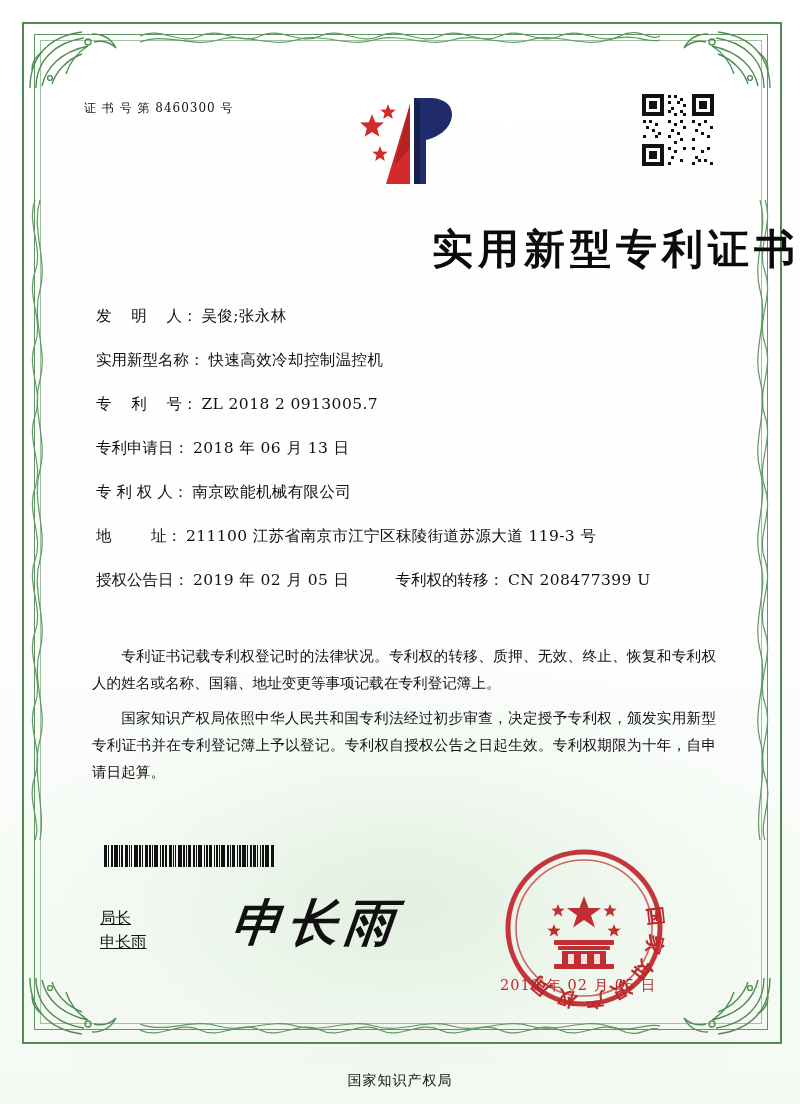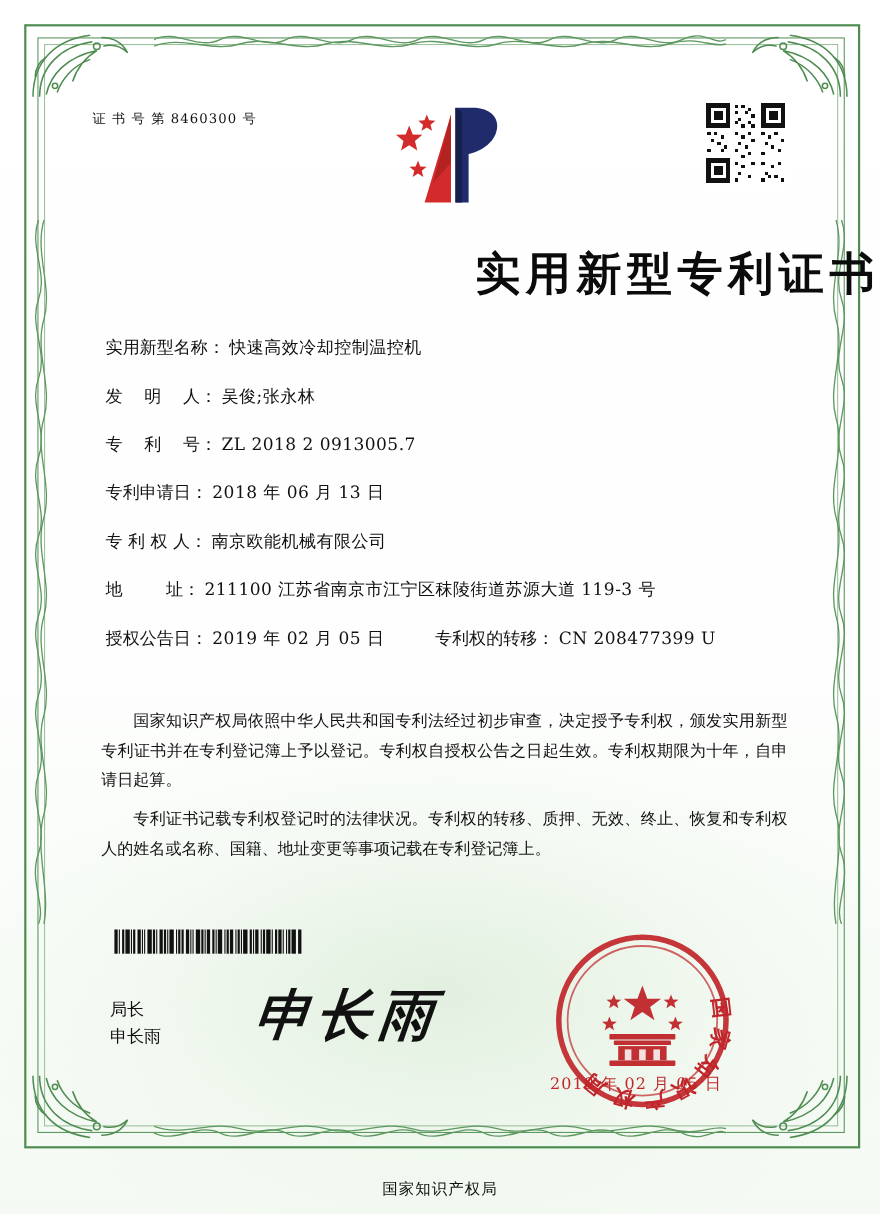--- a/index.html
+++ b/index.html
@@ -156,20 +156,21 @@
   }
 
   
   .sig-label {
     position: absolute;
     left: 100px; top: 906px;
     font-family: "DejaVu Serif", "Liberation Serif", serif;
     font-size: 15.5px;
     line-height: 24px;
     color: #111;
+    text-decoration: underline;
   }
   .sig-hand {
     position: absolute;
     left: 232px; top: 890px;
     font-family: "DejaVu Serif", "Liberation Serif", serif;
     font-size: 50px;
     font-weight: bold;
     font-style: italic;
     letter-spacing: 6px;
     color: #111;
@@ -378,26 +379,26 @@
         <rect x="52" y="70" width="3" height="3"></rect>
           <rect x="58" y="67" width="3" height="3"></rect>
       </g>
     </svg>
   </div>
 
   <div class="cert-title">实用新型专利证书</div>
 
   <div class="fields">
     <div class="field-row">
+      <span class="field-label">发    明    人：</span>
+      <span class="field-value">吴俊;张永林</span>
+    </div>
+    <div class="field-row">
       <span class="field-label">实用新型名称：</span>
       <span class="field-value">快速高效冷却控制温控机</span>
-    </div>
-    <div class="field-row">
-      <span class="field-label">发    明    人：</span>
-      <span class="field-value">吴俊;张永林</span>
     </div>
     <div class="field-row">
       <span class="field-label">专    利    号：</span>
       <span class="field-value">ZL 2018 2 0913005.7</span>
     </div>
     <div class="field-row">
       <span class="field-label">专利申请日：</span>
       <span class="field-value">2018 年 06 月 13 日</span>
     </div>
     <div class="field-row">
@@ -411,22 +412,22 @@
     <div class="field-row dual">
       <span class="field-label">授权公告日：</span>
       <span class="field-value">2019 年 02 月 05 日</span>
       <span class="spacer"></span>
       <span class="field-label">专利权的转移：</span>
       <span class="field-value">CN 208477399 U</span>
     </div>
   </div>
 
   <div class="body-text">
+    <p>专利证书记载专利权登记时的法律状况。专利权的转移、质押、无效、终止、恢复和专利权人的姓名或名称、国籍、地址变更等事项记载在专利登记簿上。</p>
     <p>国家知识产权局依照中华人民共和国专利法经过初步审查，决定授予专利权，颁发实用新型专利证书并在专利登记簿上予以登记。专利权自授权公告之日起生效。专利权期限为十年，自申请日起算。</p>
-    <p>专利证书记载专利权登记时的法律状况。专利权的转移、质押、无效、终止、恢复和专利权人的姓名或名称、国籍、地址变更等事项记载在专利登记簿上。</p>
   </div>
 
   <div class="barcode">
     <i style="width:3px"></i>
       <i style="width:1px"></i>
       <i style="width:2px"></i>
       <i style="width:4px"></i>
       <i style="width:1px"></i>
     <i style="width:2px"></i>
       <i style="width:3px"></i>

